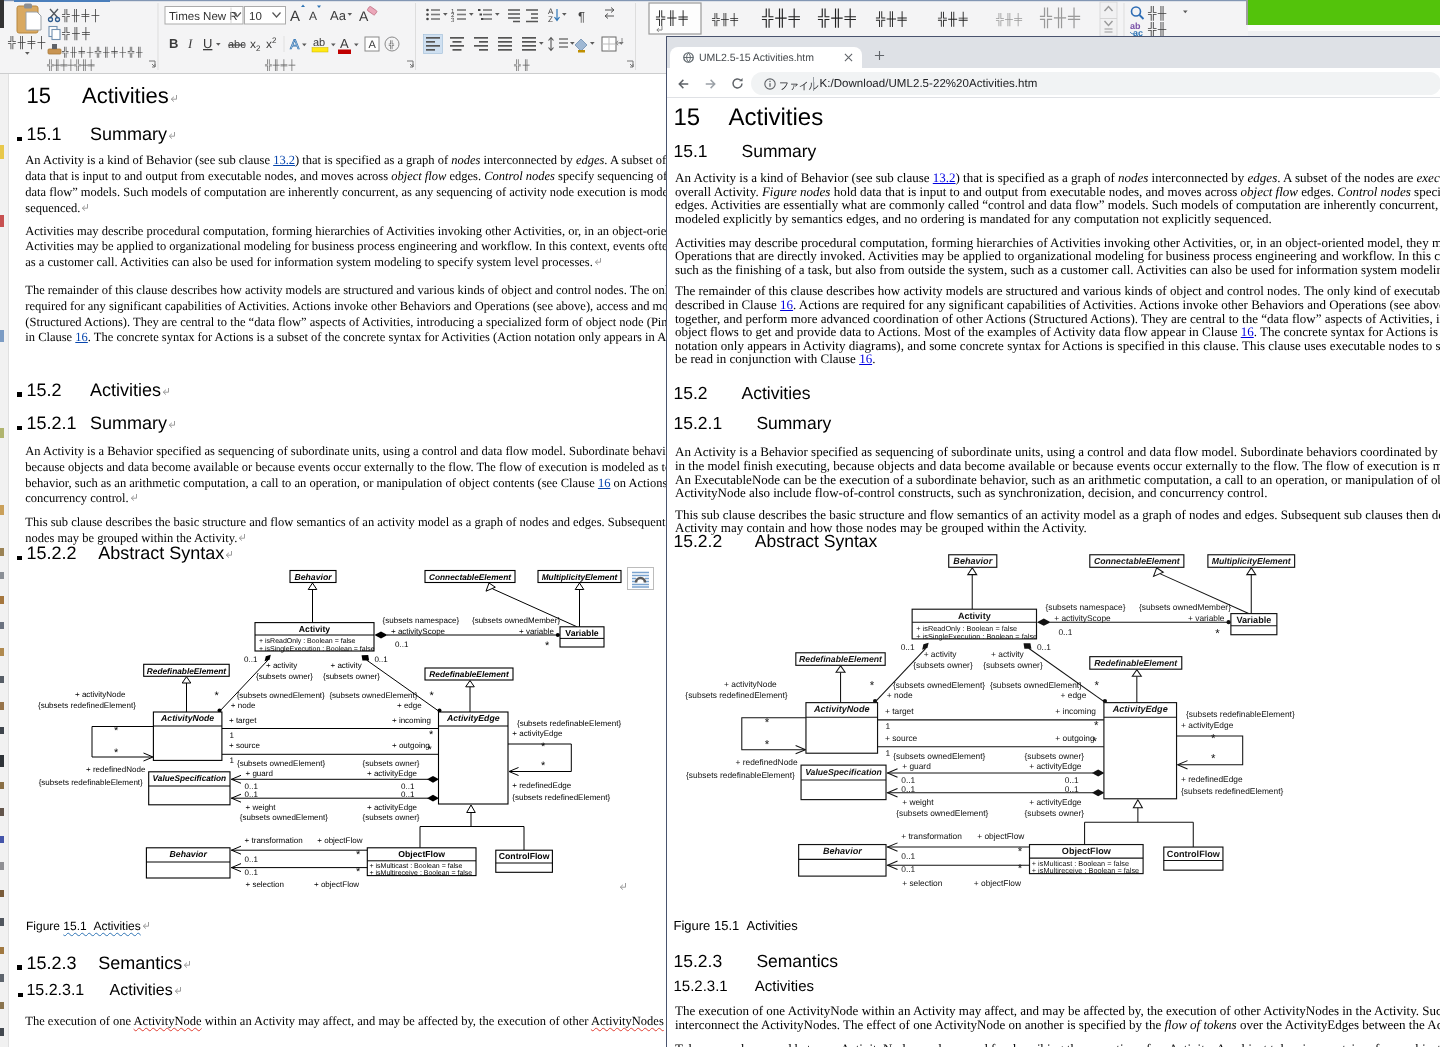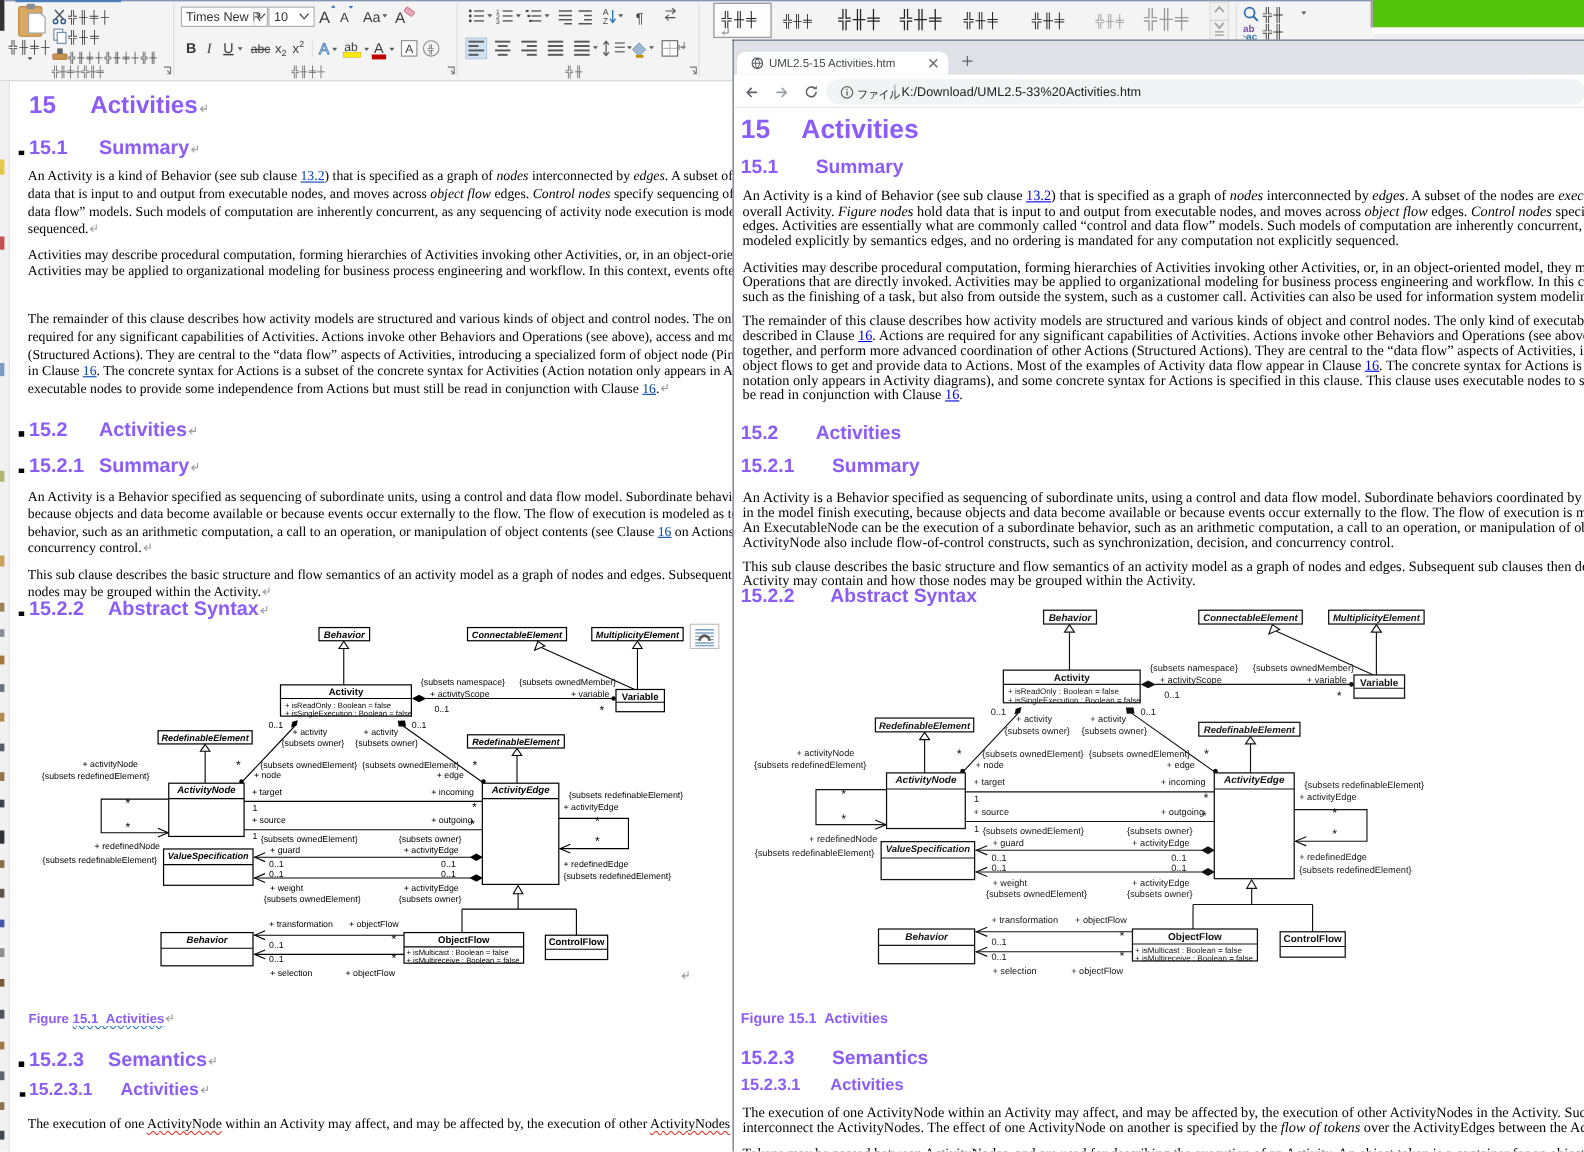--- a/index.html
+++ b/index.html
@@ -1,20 +1,20 @@
 <!DOCTYPE html>
 <html><head><meta charset="utf-8"><style>
 *{margin:0;padding:0;box-sizing:border-box}
 html,body{width:1440px;height:1047px;overflow:hidden;background:#fff}
 #root{position:relative;width:1440px;height:1047px;font-family:'Liberation Sans',sans-serif;text-rendering:geometricPrecision}
 .wl,.bl{position:absolute;white-space:nowrap;font-family:'Liberation Serif',serif;color:#000;line-height:1}
 .wl{font-size:12.5px}
 .bl{font-size:13px}
 .wf{}
-.wh,.bh2{position:absolute;white-space:nowrap;font-family:'Liberation Sans',sans-serif;font-weight:bold;color:#8b5cf6;line-height:1}
+.wh,.bh2{position:absolute;white-space:nowrap;font-family:'Liberation Sans',sans-serif;font-weight:normal;color:#000000;line-height:1}
 .lk,.lk2{color:#0645ad;text-decoration:underline}
 .lk2{color:#0000e0}
 .blt{position:absolute;width:4.6px;height:4.6px;background:#000}
 .sq{text-decoration:underline wavy #e03c31 1px;text-underline-offset:2px}
 .bsq{text-decoration:underline wavy #2e74b5 1px;text-underline-offset:2px}
 i{}
 </style></head><body>
 <div id="root">
 
 <svg width="0" height="0" style="position:absolute">
@@ -357,27 +357,27 @@
         </svg></span>
     </div>
 <div class="wl" style="left:25.3px;top:154.2px">An Activity is a kind of Behavior (see sub clause <span class="lk">13.2</span>) that is specified as a graph of <i>nodes</i> interconnected by <i>edges</i>. A subset of the nodes are executable</div>
 <div class="wl" style="left:25.3px;top:170.1px">data that is input to and output from executable nodes, and moves across <i>object flow</i> edges. <i>Control nodes</i> specify sequencing of executable nodes</div>
 <div class="wl" style="left:25.3px;top:185.9px">data flow” models. Such models of computation are inherently concurrent, as any sequencing of activity node execution is modeled explicitly by</div>
 <div class="wl wf" style="left:25.3px;top:201.5px">sequenced.<svg width="8" height="9" viewBox="0 0 8 9" style="margin-left:1px">
         <path d="M6.5 1 v4.2 H1.5 m2.4-2.4 L1.2 5.2 l2.7 2.4" fill="none" stroke="#9b9b9b" stroke-width="1"></path>
       </svg></div>
 <div class="wl" style="left:25.3px;top:224.5px">Activities may describe procedural computation, forming hierarchies of Activities invoking other Activities, or, in an object-oriented model, they</div>
 <div class="wl" style="left:25.3px;top:240.3px">Activities may be applied to organizational modeling for business process engineering and workflow. In this context, events often originate from</div>
+<div class="wl wf" style="left:25.3px;top:256.1px">as a customer call. Activities can also be used for information system modeling to specify system level processes.<svg width="8" height="9" viewBox="0 0 8 9" style="margin-left:1px">
+        <path d="M6.5 1 v4.2 H1.5 m2.4-2.4 L1.2 5.2 l2.7 2.4" fill="none" stroke="#9b9b9b" stroke-width="1"></path>
+      </svg></div>
 <div class="wl" style="left:25.3px;top:284.4px">The remainder of this clause describes how activity models are structured and various kinds of object and control nodes. The only kind</div>
 <div class="wl" style="left:25.3px;top:300.0px">required for any significant capabilities of Activities. Actions invoke other Behaviors and Operations (see above), access and modify data</div>
 <div class="wl" style="left:25.3px;top:315.6px">(Structured Actions). They are central to the “data flow” aspects of Activities, introducing a specialized form of object node (Pins) that</div>
 <div class="wl" style="left:25.3px;top:331.2px">in Clause <span class="lk">16</span>. The concrete syntax for Actions is a subset of the concrete syntax for Activities (Action notation only appears in Activity</div>
-<div class="wl wf" style="left:25.3px;top:346.8px">executable nodes to provide some independence from Actions but must still be read in conjunction with Clause <span class="lk">16</span>.<svg width="8" height="9" viewBox="0 0 8 9" style="margin-left:1px">
-        <path d="M6.5 1 v4.2 H1.5 m2.4-2.4 L1.2 5.2 l2.7 2.4" fill="none" stroke="#9b9b9b" stroke-width="1"></path>
-      </svg></div>
 <div class="blt" style="left:17px;top:392.3px"></div>
 <div class="wh" style="left:26.4px;top:380.7px;font-size:18px">
       <span style="position:absolute;left:0">15.2</span>
       <span style="position:absolute;left:63.6px">Activities<svg width="8" height="9" viewBox="0 0 8 9" style="margin-left:1px">
           <path d="M6.5 1 v4.2 H1.5 m2.4-2.4 L1.2 5.2 l2.7 2.4" fill="none" stroke="#9b9b9b" stroke-width="1"></path>
         </svg></span>
     </div>
 <div class="blt" style="left:17px;top:425.8px"></div>
 <div class="wh" style="left:26.4px;top:414.2px;font-size:18px">
       <span style="position:absolute;left:0">15.2.1</span>
@@ -466,21 +466,21 @@
           <path d="M14.2 1.2 v4 h-4 z" fill="#5f6368"></path>
         </svg>
 <div style="position:absolute;left:84px;top:35px;width:690px;height:22.5px;background:#f1f3f4;border-radius:11.5px"></div>
 <svg style="position:absolute;left:97px;top:40.5px" width="12" height="12" viewBox="0 0 13 13">
           <circle cx="6.5" cy="6.5" r="5.6" fill="none" stroke="#5f6368" stroke-width="1.2"></circle>
           <rect x="5.8" y="5.6" width="1.4" height="3.9" fill="#5f6368"></rect>
           <rect x="5.8" y="3" width="1.4" height="1.4" fill="#5f6368"></rect>
         </svg>
 <div style="position:absolute;left:112px;top:41.5px;font:10px 'Liberation Sans',sans-serif;color:#202124;letter-spacing:-0.4px">ファイル</div>
 <div style="position:absolute;left:146px;top:40px;width:1px;height:14px;background:#9aa0a6"></div>
-<div style="position:absolute;left:152.5px;top:40.5px;font:11.5px 'Liberation Sans',sans-serif;color:#202124;letter-spacing:0.05px">K:/Download/UML2.5-33%20Activities.htm</div>
+<div style="position:absolute;left:152.5px;top:40.5px;font:11.5px 'Liberation Sans',sans-serif;color:#202124;letter-spacing:0.05px">K:/Download/UML2.5-22%20Activities.htm</div>
 <div id="bcontent" style="position:absolute;left:0;top:61px;width:773px;height:949px;background:#fff;overflow:hidden">
 <div style="position:relative;width:773px;height:949px">
 <div style="position:absolute;left:0;top:-61px;width:773px;height:1010px">
 <div class="bh2" style="left:6.5px;top:69.2px;font-size:24px">
                 <span style="position:absolute;left:0">15</span>
                 <span style="position:absolute;left:55.0px">Activities</span>
               </div>
 <div class="bh2" style="left:6.5px;top:106.3px;font-size:17.5px">
                 <span style="position:absolute;left:0">15.1</span>
                 <span style="position:absolute;left:68.0px">Summary</span>

